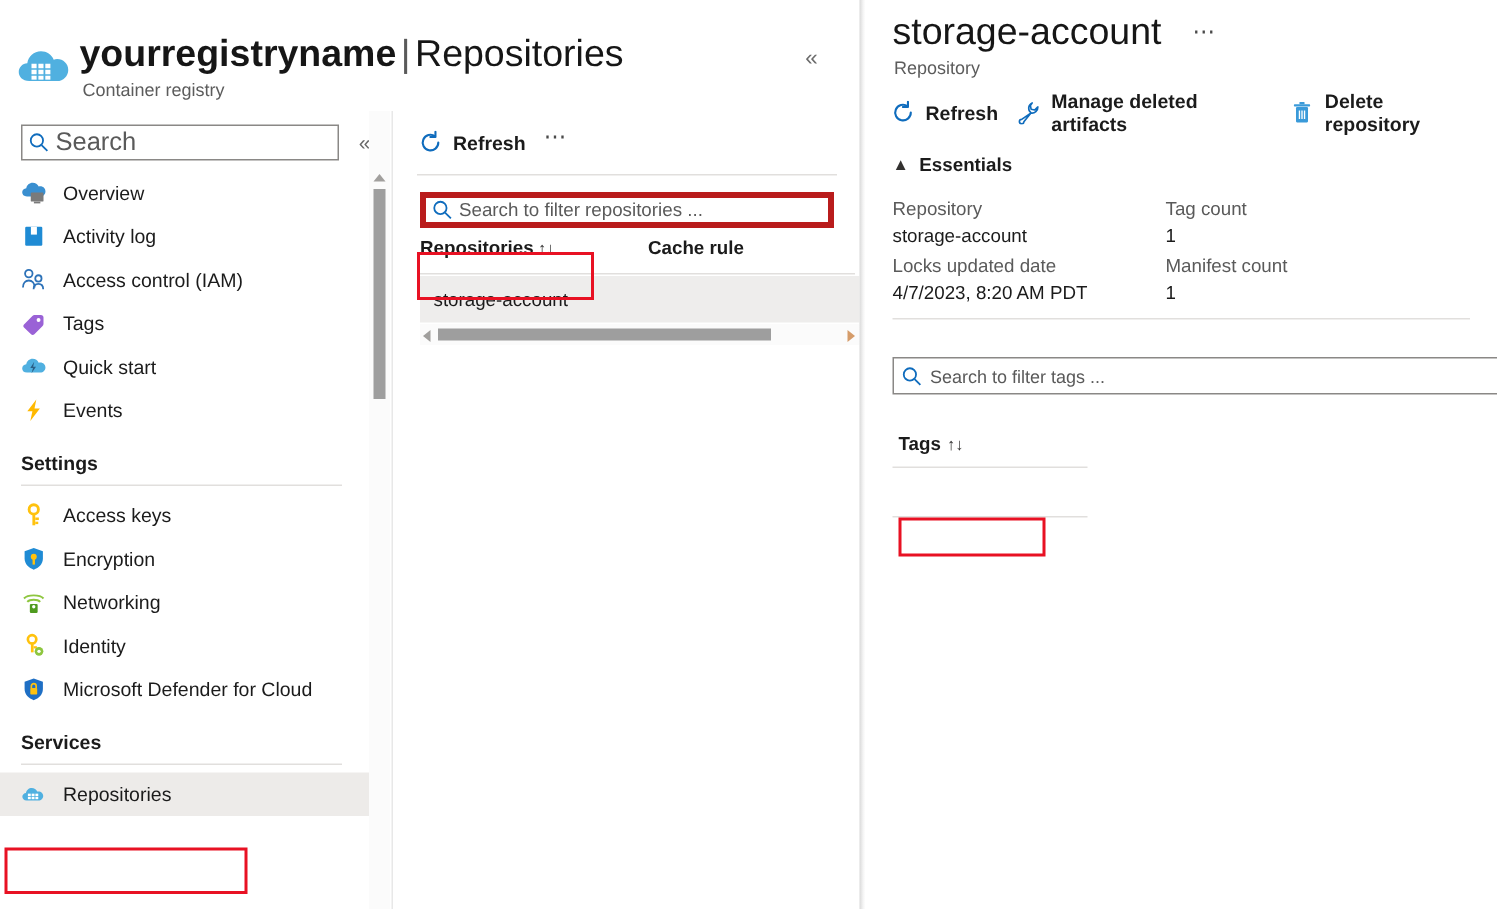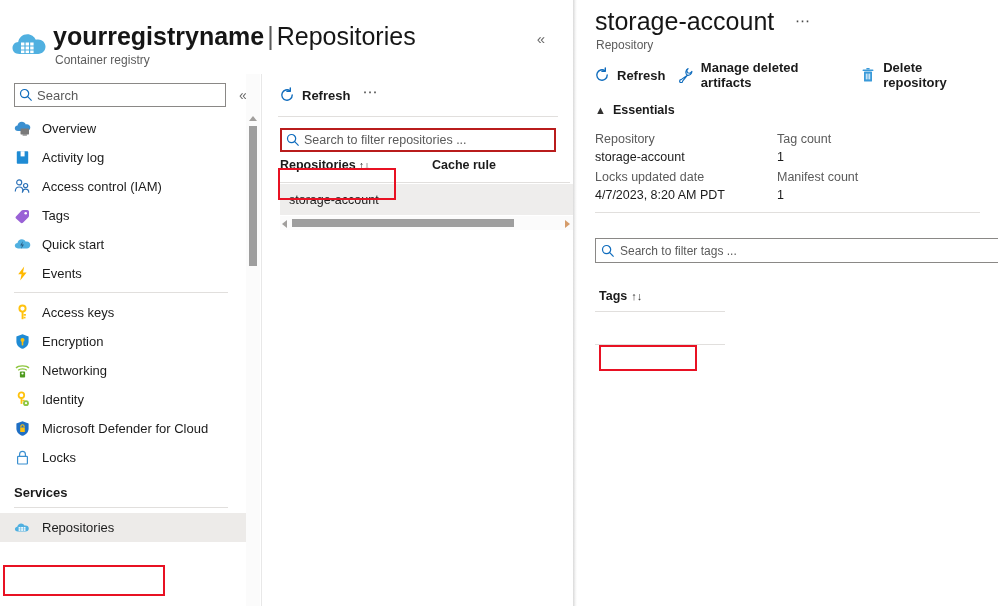--- a/index.html
+++ b/index.html
@@ -46,21 +46,21 @@
   .menu-pane {
     position: absolute; left: 0; top: 58px; width: 246px; height: 548px;
     background: #fff; overflow: hidden;
   }
   .menu-search-wrap { position: absolute; left: 14px; top: 9px; width: 212px; height: 24px; }
   .menu-search {
     width: 212px; height: 24px; border: 1px solid #8a8886; background: #fff;
     display: flex; align-items: center; padding-left: 4px;
   }
   .menu-search .s-ico { width: 18px; height: 14px; flex: 0 0 18px; }
-  .menu-search .s-txt { font-size: 13px; color: #5a5a5a; }
+  .menu-search .s-txt { font-size: 17px; color: #5a5a5a; }
   .menu-collapse {
     position: absolute; left: 234px; top: 12px; width: 18px; height: 18px;
     text-align: center; line-height: 18px; color: #6b6b6b; font-size: 14px; cursor: pointer;
   }
 
   .menu-list { position: absolute; left: 0; top: 40px; width: 246px; }
   .menu-item {
     position: relative; height: 29px; display: flex; align-items: center;
     padding-left: 14px; cursor: pointer; white-space: nowrap;
   }
@@ -101,21 +101,21 @@
   .tb-btn { display: flex; align-items: center; cursor: pointer; margin-right: 12px; font-weight: bold; }
   .tb-btn .tb-ico { width: 18px; height: 18px; margin-right: 6px; display: flex; align-items: center; justify-content: center; }
   .tb-btn .tb-label { font-size: 13px; color: #1b1b1b; }
   .tb-ellipsis {
     font-size: 15px; color: #4a4a4a; letter-spacing: 1.5px; cursor: pointer;
     line-height: 10px; padding-bottom: 6px;
   }
   .mid-rule { position: absolute; left: 16px; top: 42px; width: 280px; height: 1px; background: #e1dfdd; }
   .mid-search {
     position: absolute; left: 18px; top: 54px; width: 276px; height: 24px;
-    border: 2px solid #b91c1c; background: #fff; display: flex; align-items: center; padding-left: 4px;
+    border: 4px solid #b91c1c; background: #fff; display: flex; align-items: center; padding-left: 4px;
   }
   .mid-search .s-ico { width: 18px; height: 14px; flex: 0 0 18px; }
   .mid-search .s-txt { font-size: 12.5px; color: #5a5a5a; }
 
   .grid-head { position: absolute; left: 18px; top: 84px; width: 290px; height: 22px; }
   .gh-col { position: absolute; font-size: 12.5px; font-weight: bold; color: #1b1b1b; white-space: nowrap; }
   .gh-col .sort { font-weight: normal; font-size: 11px; margin-left: 3px; color: #323130; }
   .grid-head-rule { position: absolute; left: 18px; top: 108px; width: 290px; height: 1px; background: #e1dfdd; }
 
   .grid-row {
@@ -298,20 +298,23 @@
 
         <div class="menu-item">
           <span class="mi-ico">
             <svg width="17" height="17" viewBox="0 0 17 17">
               <path d="M10.2 1.4 L4.2 9.2 L7.6 9.2 L6.2 15.6 L12.6 7.4 L9 7.4 Z" fill="#ffb900"></path>
             </svg>
           </span>
           <span class="mi-label">Events</span>
         </div>
 
+        <div class="menu-group">
+          <span class="mg-label">Settings</span>
+        </div>
         <div class="menu-rule"></div>
 
         <div class="menu-item">
           <span class="mi-ico">
             <svg width="17" height="17" viewBox="0 0 17 17">
               <circle cx="8.5" cy="4.6" r="3.1" fill="none" stroke="#ffc20e" stroke-width="1.9"></circle>
               <rect x="7.6" y="7" width="1.9" height="8.2" fill="#ffc20e"></rect>
               <rect x="9.5" y="10" width="2.4" height="1.7" fill="#ffc20e"></rect>
               <rect x="9.5" y="12.8" width="2" height="1.6" fill="#ffc20e"></rect>
             </svg>
@@ -359,29 +362,20 @@
           <span class="mi-ico">
             <svg width="17" height="17" viewBox="0 0 17 17">
               <path d="M8.5 1.3 L14.6 3.5 L14.6 8.4 C14.6 12 11.9 14.7 8.5 15.8 C5.1 14.7 2.4 12 2.4 8.4 L2.4 3.5 Z" fill="#1f6fc4"></path>
               <rect x="6.2" y="7.6" width="4.6" height="4.4" rx="0.5" fill="#ffc20e"></rect>
               <path d="M6.9 7.6 L6.9 6.3 A1.6 1.6 0 0 1 10.1 6.3 L10.1 7.6" fill="none" stroke="#ffc20e" stroke-width="1.1"></path>
             </svg>
           </span>
           <span class="mi-label">Microsoft Defender for Cloud</span>
         </div>
 
-        <div class="menu-item">
-          <span class="mi-ico">
-            <svg width="17" height="17" viewBox="0 0 17 17">
-              <rect x="3.6" y="7.4" width="9.8" height="7.6" rx="0.7" fill="none" stroke="#3a8fd0" stroke-width="1.2"></rect>
-              <path d="M5.6 7.4 L5.6 5.2 A2.9 2.9 0 0 1 11.4 5.2 L11.4 7.4" fill="none" stroke="#3a8fd0" stroke-width="1.2"></path>
-            </svg>
-          </span>
-          <span class="mi-label">Locks</span>
-        </div>
 
         <div class="menu-group">
           <span class="mg-label">Services</span>
         </div>
         <div class="menu-rule"></div>
 
         <div class="menu-item selected">
           <span class="mi-ico">
             <svg width="17" height="17" viewBox="0 0 17 17">
               <path d="M3.8 12.6 C1.9 12.6 0.9 11.3 0.9 10.1 C0.9 8.8 2 7.8 3.3 7.7 C3.6 5.8 5.2 4.4 7.2 4.4 C8.8 4.4 10.2 5.4 10.8 6.7 C11.1 6.6 11.4 6.6 11.7 6.6 C13.4 6.6 14.8 7.9 14.8 9.6 C14.8 11.3 13.4 12.6 11.7 12.6 Z" fill="#50b0e0"></path>

